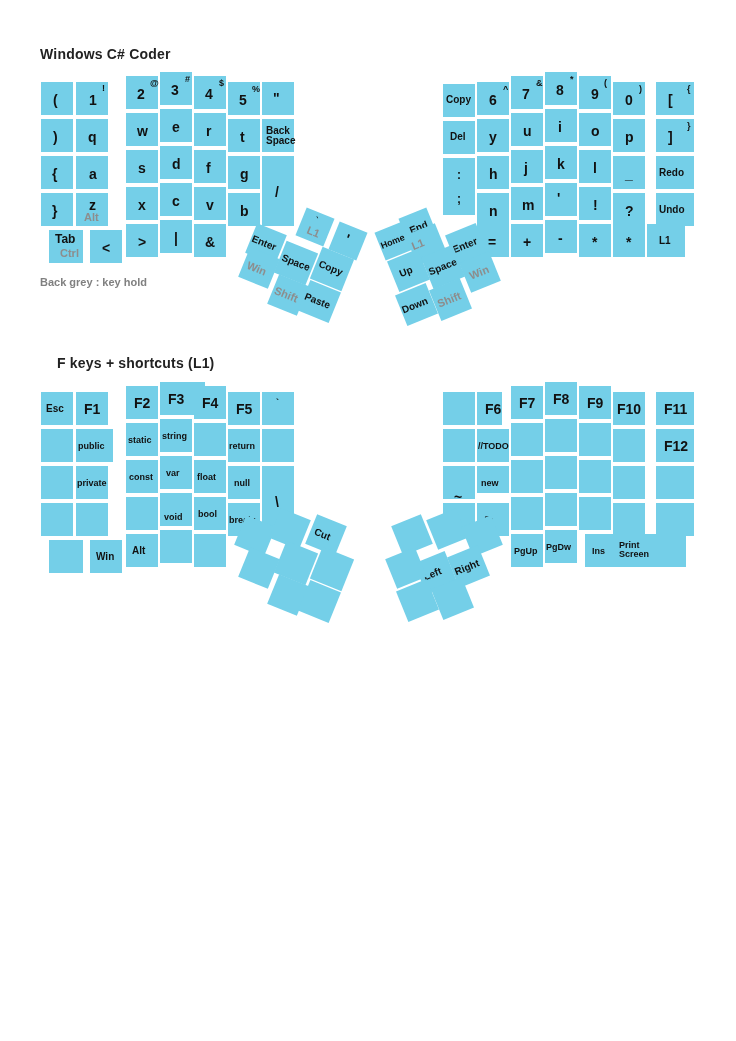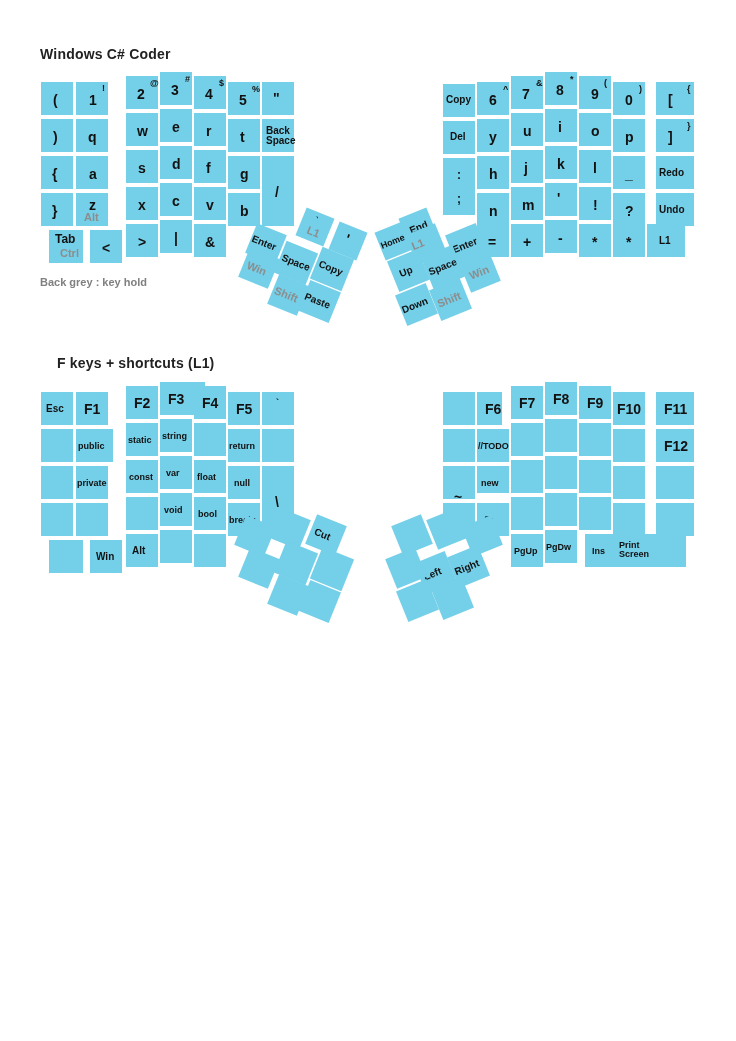--- a/index.html
+++ b/index.html
@@ -392,21 +392,21 @@
   <div class="key" style="left:160px;top:382px;width:45px;height:33px;">
     <span class="lg-main" style="left:8px;top:10px;">F3</span>
   </div>
   <div class="key" style="left:160px;top:419px;width:32px;height:33px;">
     <span class="lg-word sm" style="left:2px;top:13px;">string</span>
   </div>
   <div class="key" style="left:160px;top:456px;width:32px;height:33px;">
     <span class="lg-word sm" style="left:6px;top:13px;">var</span>
   </div>
   <div class="key" style="left:160px;top:493px;width:32px;height:33px;">
-    <span class="lg-word sm" style="left:4px;top:13px;">void</span>
+    <span class="lg-word sm" style="left:4px;top:20px;">void</span>
   </div>
   <div class="key" style="left:160px;top:530px;width:32px;height:33px;"></div>
 
   <div class="key" style="left:194px;top:386px;width:32px;height:33px;">
     <span class="lg-main" style="left:8px;top:10px;">F4</span>
   </div>
   <div class="key" style="left:194px;top:423px;width:32px;height:33px;">
     <span class="lg-word sm" style="left:7px;top:25px;margin-left:42px;">int</span>
   </div>
   <div class="key" style="left:194px;top:460px;width:32px;height:33px;">

